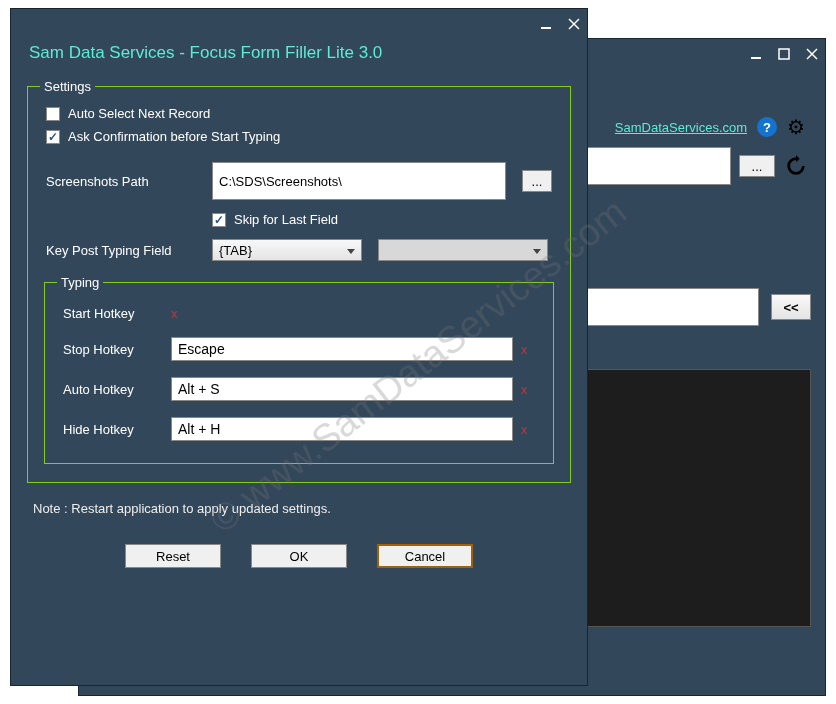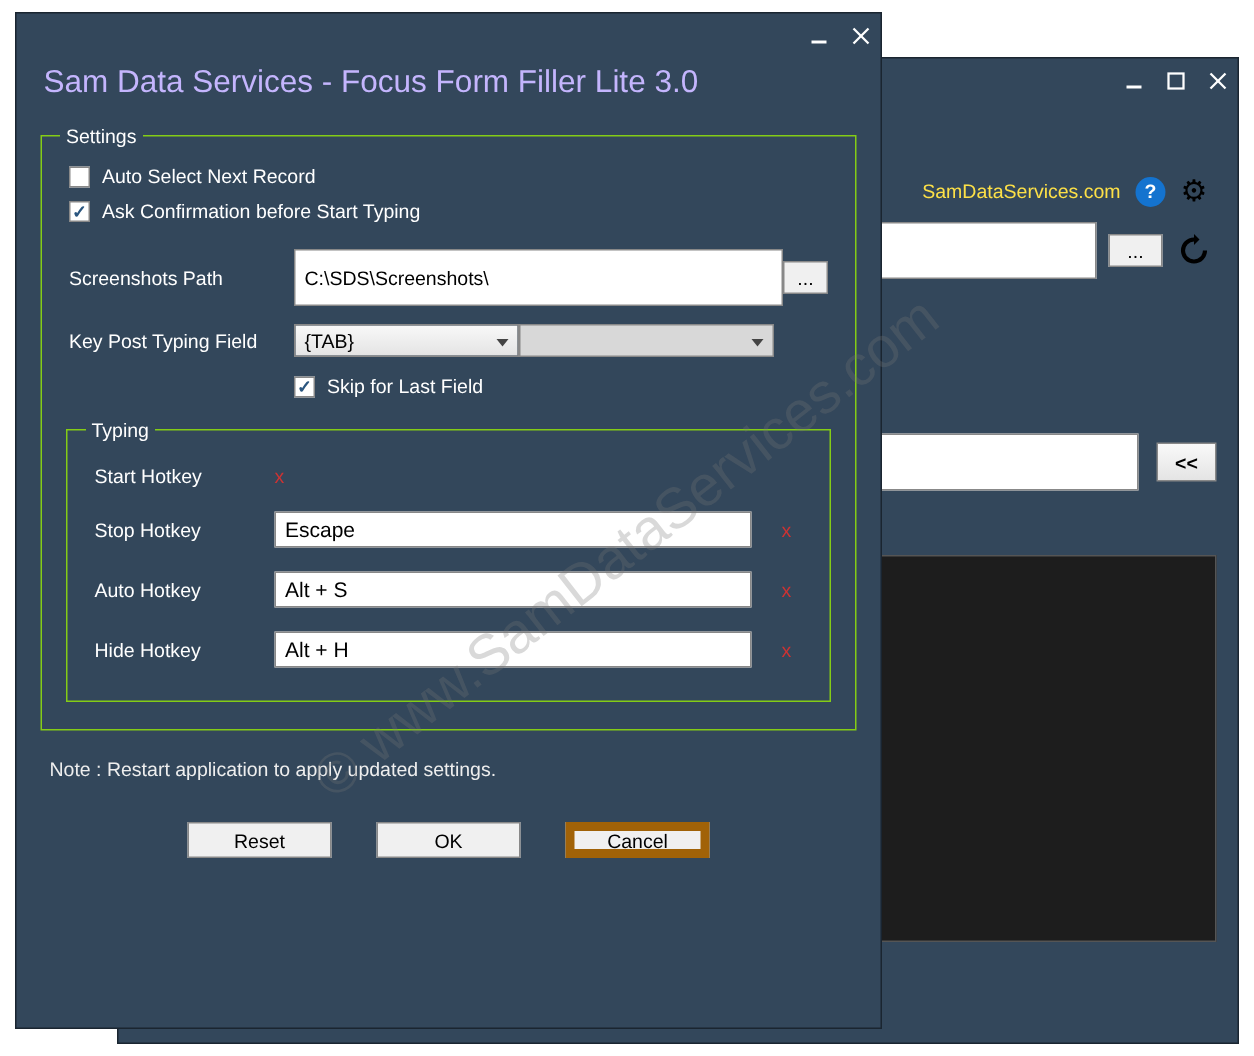--- a/index.html
+++ b/index.html
@@ -32,23 +32,23 @@
     display: flex;
     justify-content: flex-end;
     align-items: center;
     padding: 0 6px;
     gap: 14px;
   }
   .win-btn { width: 14px; height: 14px; display:flex; align-items:center; justify-content:center; color:#fff; cursor:pointer;}
   .win-btn svg { display:block; }
   .fg-title {
     padding: 4px 18px 12px 18px;
-    font-size: 21px;
+    font-size: 17px;
     font-weight: 400;
-    color: #c4b5fd;
+    color: #5eead4;
   }
   fieldset {
     border: 1px solid #84cc16;
     margin: 4px 16px 10px 16px;
     padding: 8px 12px 14px 12px;
   }
   legend {
     padding: 0 4px;
     font-size: 13px;
     color: #fff;
@@ -67,21 +67,21 @@
     border: 1px solid #888;
     display:flex; align-items:center; justify-content:center;
     color:#2b567f;
     font-size:12px;
     line-height:1;
   }
   .chk.checked::after { content:"✓"; font-weight:bold;}
   .form-row {
     display: flex;
     align-items: center;
-    gap: 0;
+    gap: 16px;
     padding: 6px 6px;
   }
   .label-col { width: 150px; color:#fff; font-size:13px;}
   input.text-input, .text-display {
     background: #fff;
     color: #000;
     border: 1px solid #888;
     height: 38px;
     padding: 2px 6px;
     font-size: 13px;
@@ -111,21 +111,21 @@
     color:#000;
     display:flex; align-items:center; justify-content:center;
     font-size:13px;
     cursor:pointer;
   }
   .hotkey-fieldset {
     margin: 8px 4px 4px 4px;
   }
   .hotkey-row {
     display:flex; align-items:center;
-    gap: 20px;
+    gap: 8px;
     padding: 8px 6px;
   }
   .hotkey-label { width: 100px; font-size:13px; color:#fff;}
   .hotkey-input {
     flex: 1;
     background:#fff; color:#000;
     border:1px solid #888;
     height:24px;
     padding:2px 6px;
     font-size:14px;
@@ -149,27 +149,28 @@
   }
   .dlg-btn {
     width: 96px; height: 24px;
     background: #f0f0f0;
     color:#000;
     border: 1px solid #888;
     font-size:13px;
     display:flex; align-items:center; justify-content:center;
     cursor:pointer;
   }
-  .dlg-btn.focus { border: 6px solid #a16207; }
+  .dlg-btn.focus { border: 2px solid #a16207; }
   
   .bg-body {
     padding: 46px 14px 10px 14px;
   }
   .bg-link {
-    color:#fde047;
+    color:#5eead4;
+    text-decoration: underline;
     font-size:13px;
   }
   .bg-top-row {
     display:flex; align-items:center; gap:10px; justify-content:flex-end;
     padding: 0 6px 8px 0;
   }
   .icon-circle {
     width:20px; height:20px; border-radius:50%;
     display:flex; align-items:center; justify-content:center;
     font-weight:bold; font-size:13px;
@@ -370,33 +371,33 @@
       <span>Ask Confirmation before Start Typing</span>
     </div>
 
     <div class="form-row" style="margin-top:8px">
       <div class="label-col">Screenshots Path</div>
       <input class="text-input" style="flex: 1 1 0%;" value="C:\SDS\Screenshots\">
       <div class="small-btn">...</div>
     </div>
 
     <div class="form-row">
-      <div class="label-col">Key Post Typing Field</div>
-      <div class="combo" style="width:150px">
-        <span>{TAB}</span>
-      </div>
-      <div class="combo" style="width:170px;background:#d8d8d8"></div>
-    </div>
-
-    <div class="form-row">
       <div class="label-col"></div>
       <div class="checkbox-row" style="padding:0">
         <div class="chk checked"></div>
         <span>Skip for Last Field</span>
       </div>
+    </div>
+
+    <div class="form-row">
+      <div class="label-col">Key Post Typing Field</div>
+      <div class="combo" style="width:150px">
+        <span>{TAB}</span>
+      </div>
+      <div class="combo" style="width:170px;background:#d8d8d8"></div>
     </div>
 
     <fieldset class="hotkey-fieldset">
       <legend>Typing</legend>
       <div id="hotkeys-container">
           <div class="hotkey-row">
             <div class="hotkey-label">Start Hotkey</div>
             <div class="hotkey-x">x</div>
           </div>
           <div class="hotkey-row">

